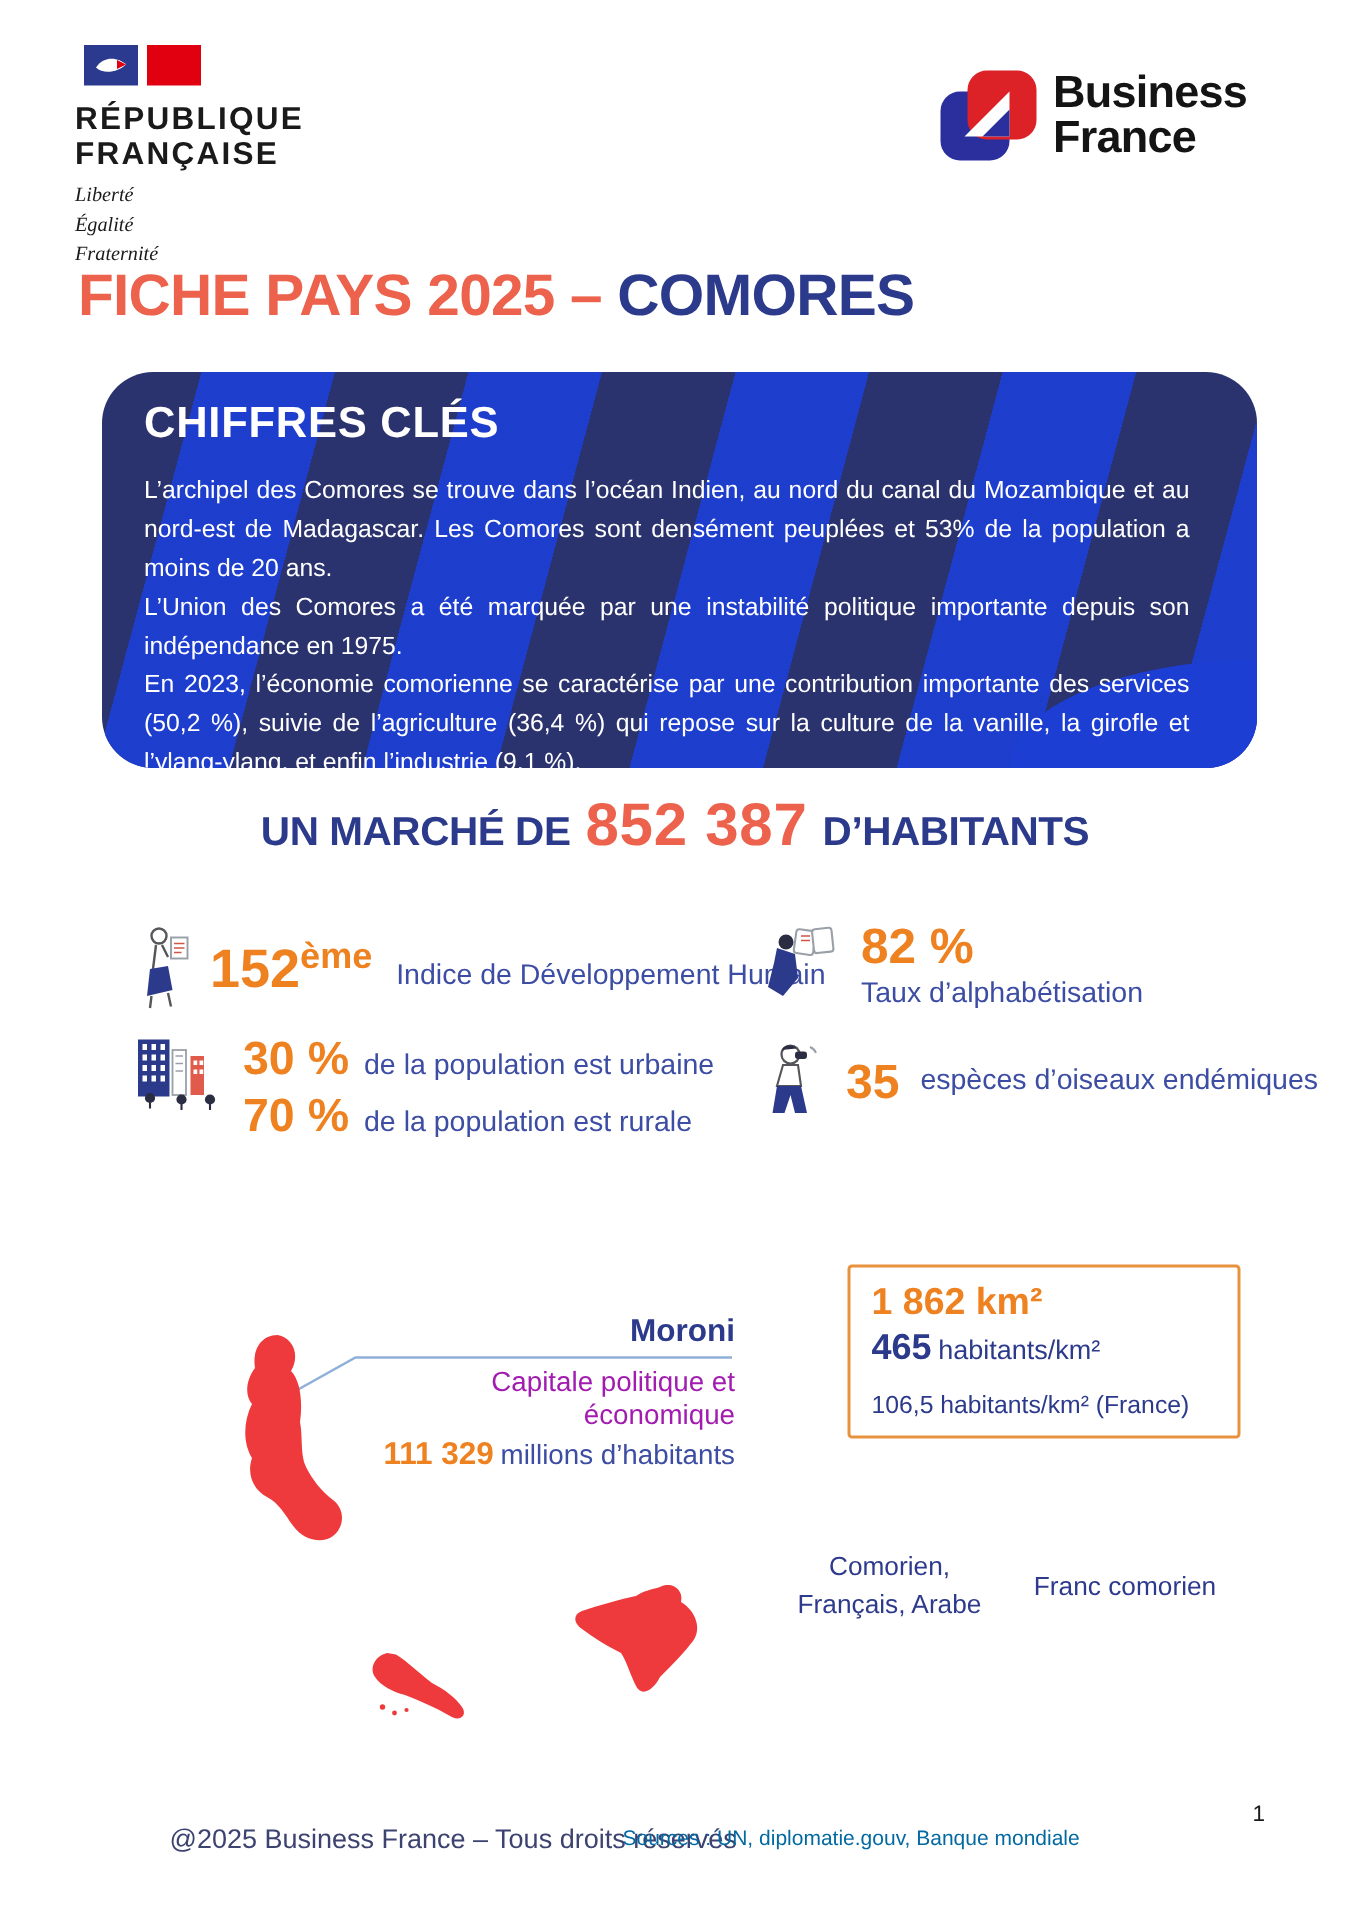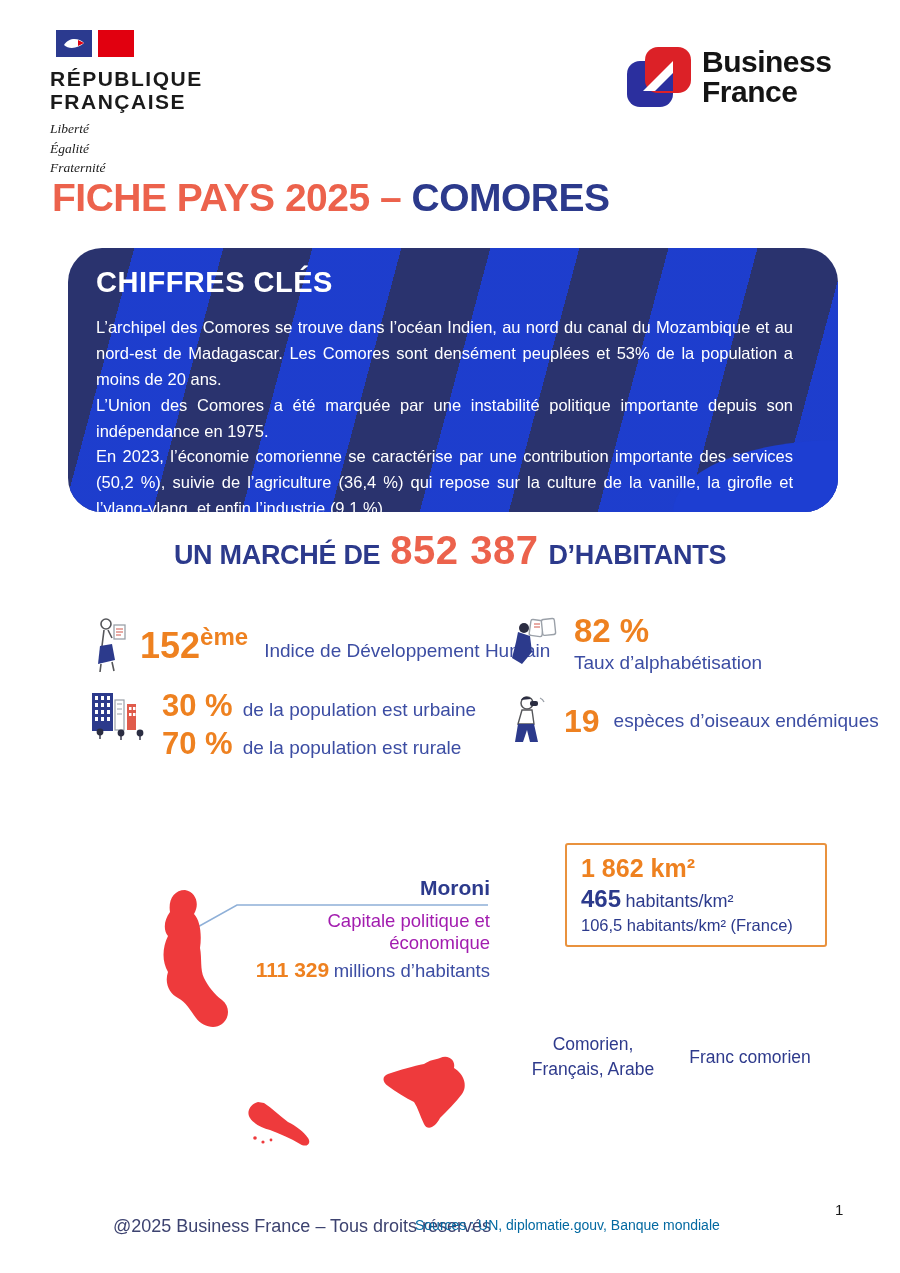--- a/index.html
+++ b/index.html
@@ -73,21 +73,21 @@
 
   
   .areabox {
     position:absolute; left:565px; top:843px; width:262px;
     border:2px solid #e9923e; border-radius:3px; padding:9px 14px 10px 14px;
   }
   .areabox .a1 { color:#ee8120; font-weight:800; font-size:25px; }
   .areabox .a2 { margin-top:2px; }
   .areabox .a2 .num { color:#2c3a8c; font-size:24px; font-weight:600; }
   .areabox .a2 .lbl { color:#2c3a8c; font-size:18px; }
-  .areabox .a3 { color:#2c3a8c; font-size:16.5px; margin-top:3px; }
+  .areabox .a3 { color:#2c3a8c; font-size:16.5px; margin-top:15px; }
 
   
   .lc-table { position:absolute; left:530px; top:1022px; width:301px; }
   .lc-head { display:flex; gap:13px; }
   .lc-th {
     height:27px; display:flex; align-items:center; justify-content:center;
     background:linear-gradient(180deg,#fdeedd,#f6c194);
     color:#2c3a8c; font-weight:800; font-size:17px; letter-spacing:0.3px;
   }
   .lc-th.c1 { width:126px; } .lc-th.c2 { width:162px; }
@@ -229,21 +229,21 @@
 
   <div class="stat stat-birds">
     <svg width="40" height="54" viewBox="0 0 40 54">
       <circle cx="17" cy="9" r="6" fill="#ffffff" stroke="#55565a" stroke-width="1.5"></circle>
       <path d="M11 6 a6 6 0 0 1 10 -1" fill="#2b2d42"></path>
       <rect x="20" y="7" width="8" height="5" rx="2" fill="#2b2d42"></rect>
       <path d="M30 4 a7 7 0 0 1 4 4" fill="none" stroke="#9aa0a8" stroke-width="1.3"></path>
       <path d="M12 16 L8 30 L24 30 L22 16 Z" fill="#ffffff" stroke="#55565a" stroke-width="1.4"></path>
       <polygon points="8,30 24,30 28,48 20,48 17,36 13,48 5,48" fill="#2c3a8c"></polygon>
     </svg>
-    <span class="num">19</span>
+    <span class="num">35</span>
     <span class="lbl">espèces d’oiseaux endémiques</span>
   </div>
 
   <svg class="map-svg" width="360" height="290" viewBox="0 0 360 290">
     <polyline points="39,73 107,35 358,35" fill="none" stroke="#8fb0d8" stroke-width="1.6"></polyline>
     <path fill="#ee3a3c" d="M55,20 C44,20 38,30 40,42 C34,50 33,60 38,66 C32,78 32,92 38,102 C34,114 40,124 48,128 C56,132 60,140 66,148 C72,156 84,160 92,154 C100,148 100,136 92,130 C84,124 78,116 74,108 C70,100 72,88 70,78 C72,64 70,50 64,44 C70,34 66,22 55,20 Z"></path>
     <path fill="#ee3a3c" d="M310,188 C318,184 326,190 324,198 C334,204 338,216 332,224 C326,232 318,240 310,248 C306,256 298,262 294,254 C290,246 288,238 284,232 C276,228 266,222 258,216 C252,212 252,206 258,204 C270,200 284,196 294,194 C300,190 304,190 310,188 Z"></path>
     <path fill="#ee3a3c" d="M128,232 C120,234 116,242 120,248 C124,254 132,258 140,260 C150,264 160,268 170,274 C176,278 182,274 178,268 C174,262 166,256 158,252 C150,246 142,238 134,233 Z"></path>
     <circle cx="125" cy="268" r="1.8" fill="#ee3a3c"></circle>
     <circle cx="133" cy="272" r="1.6" fill="#ee3a3c"></circle>

